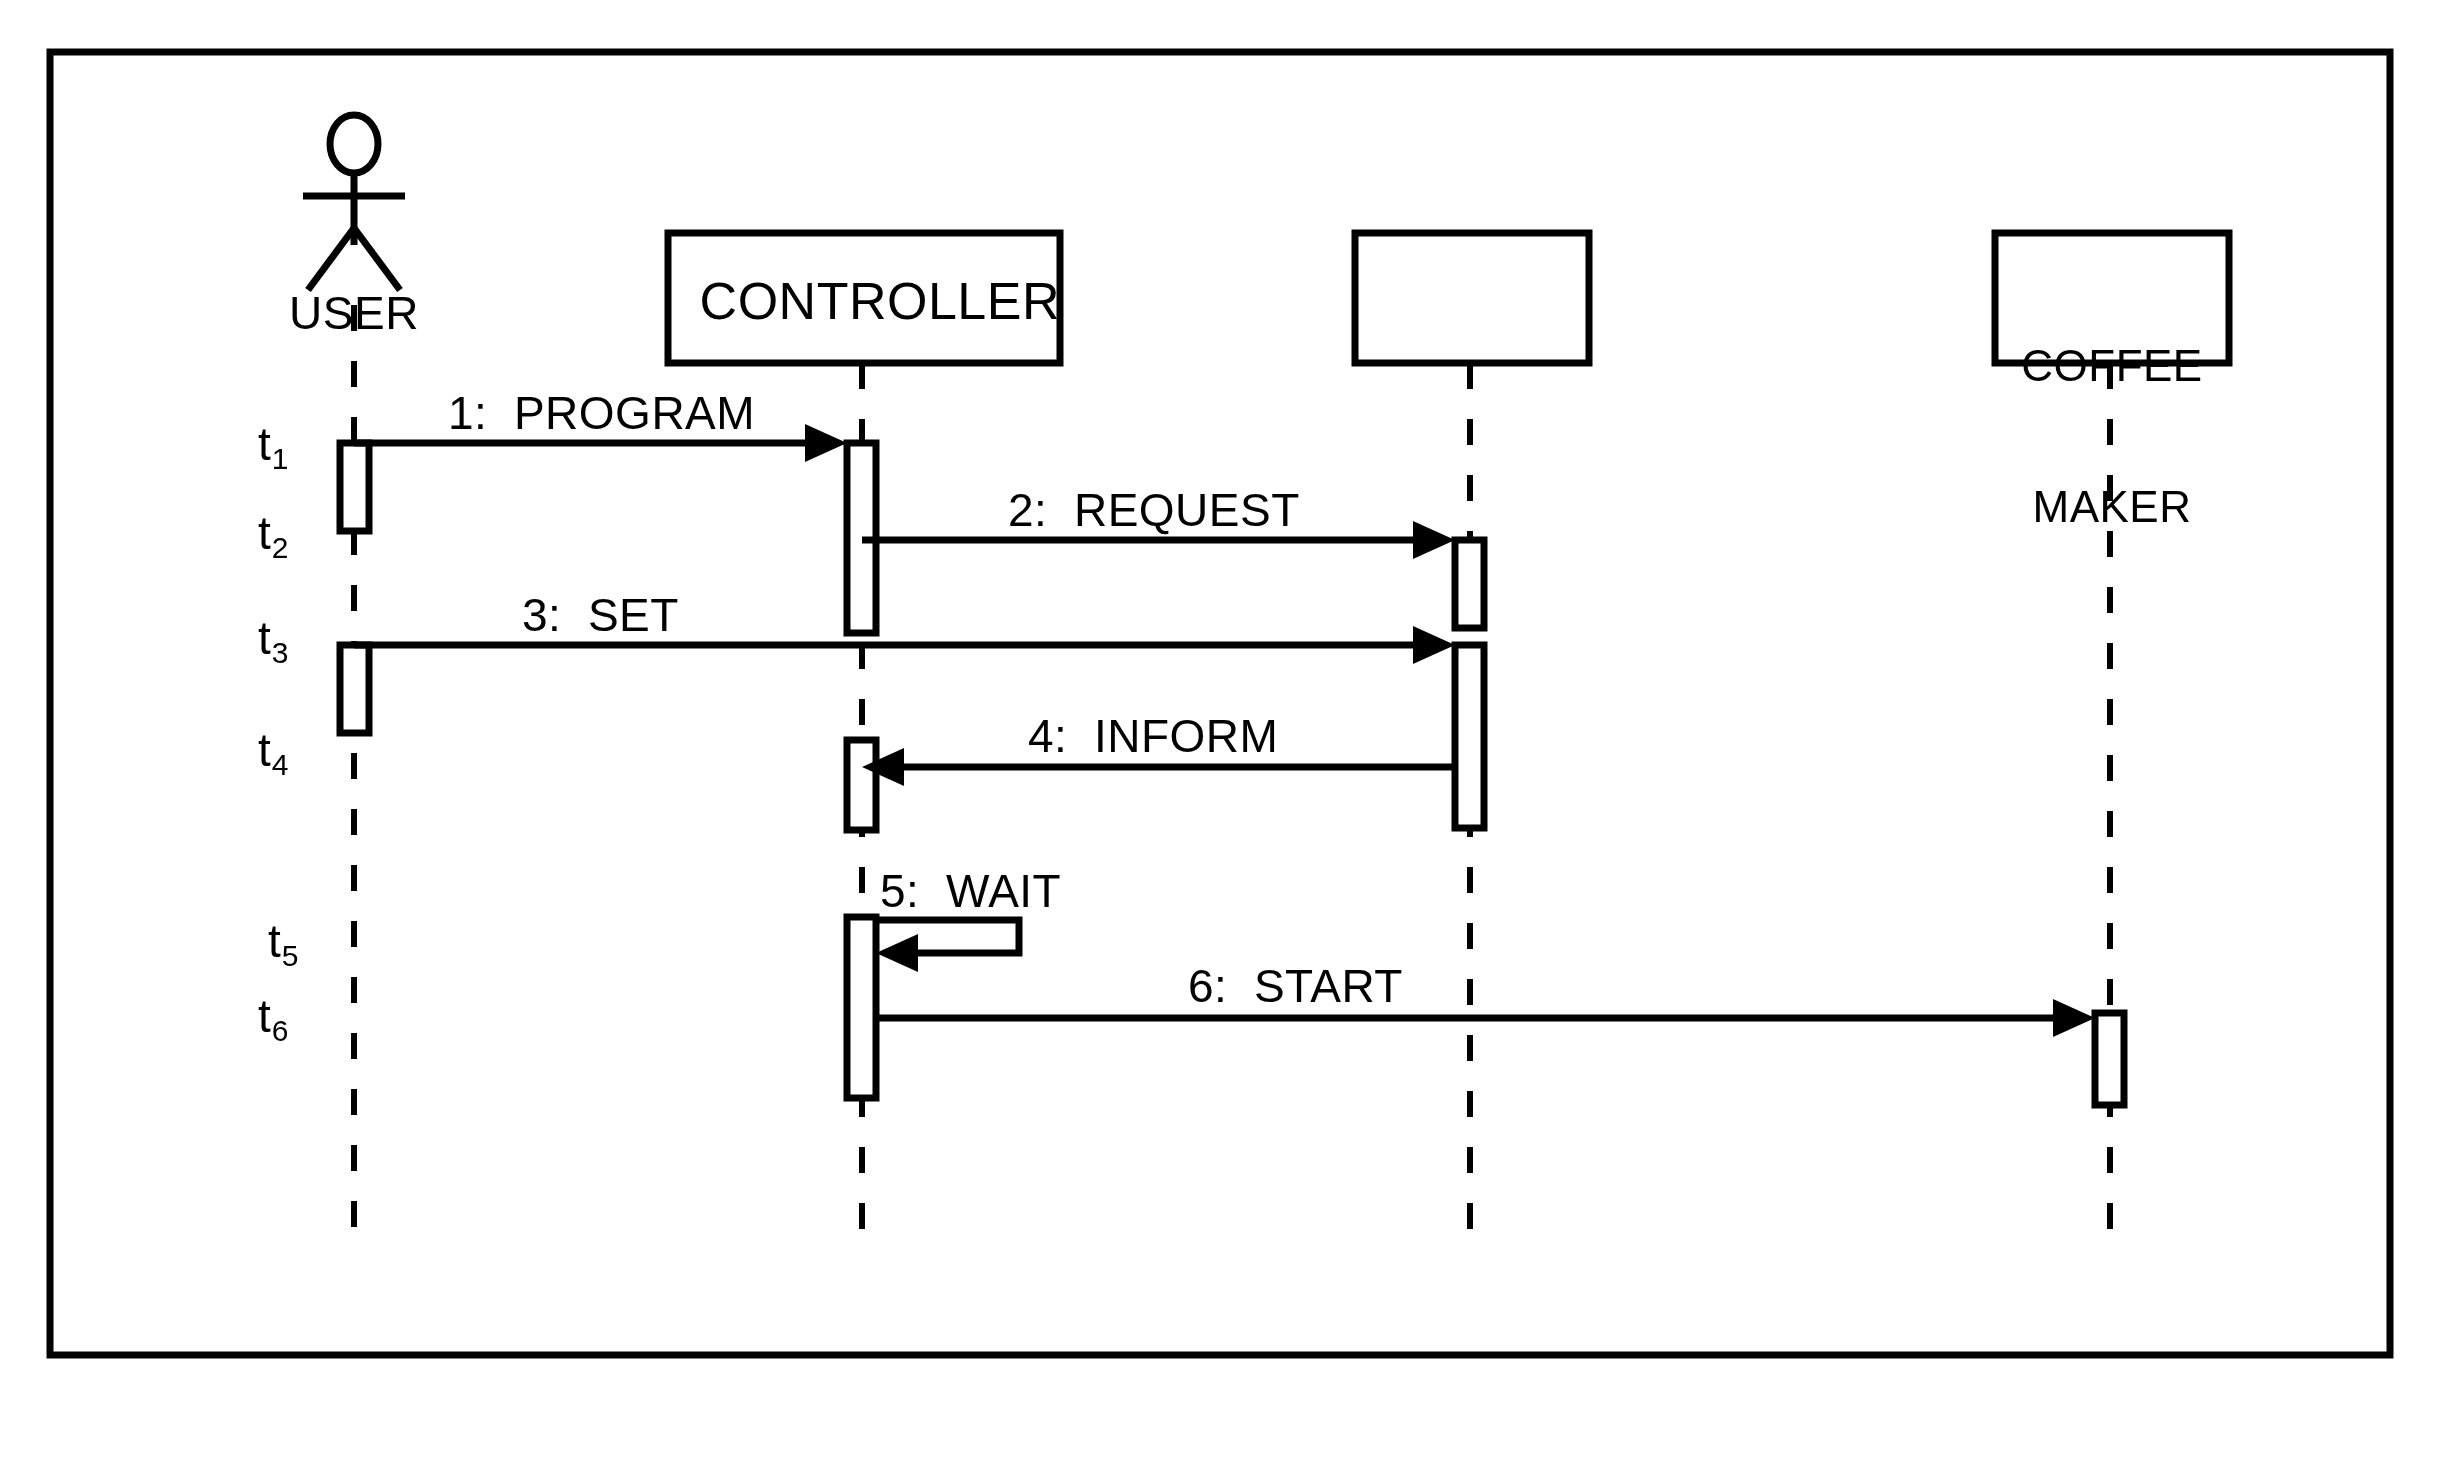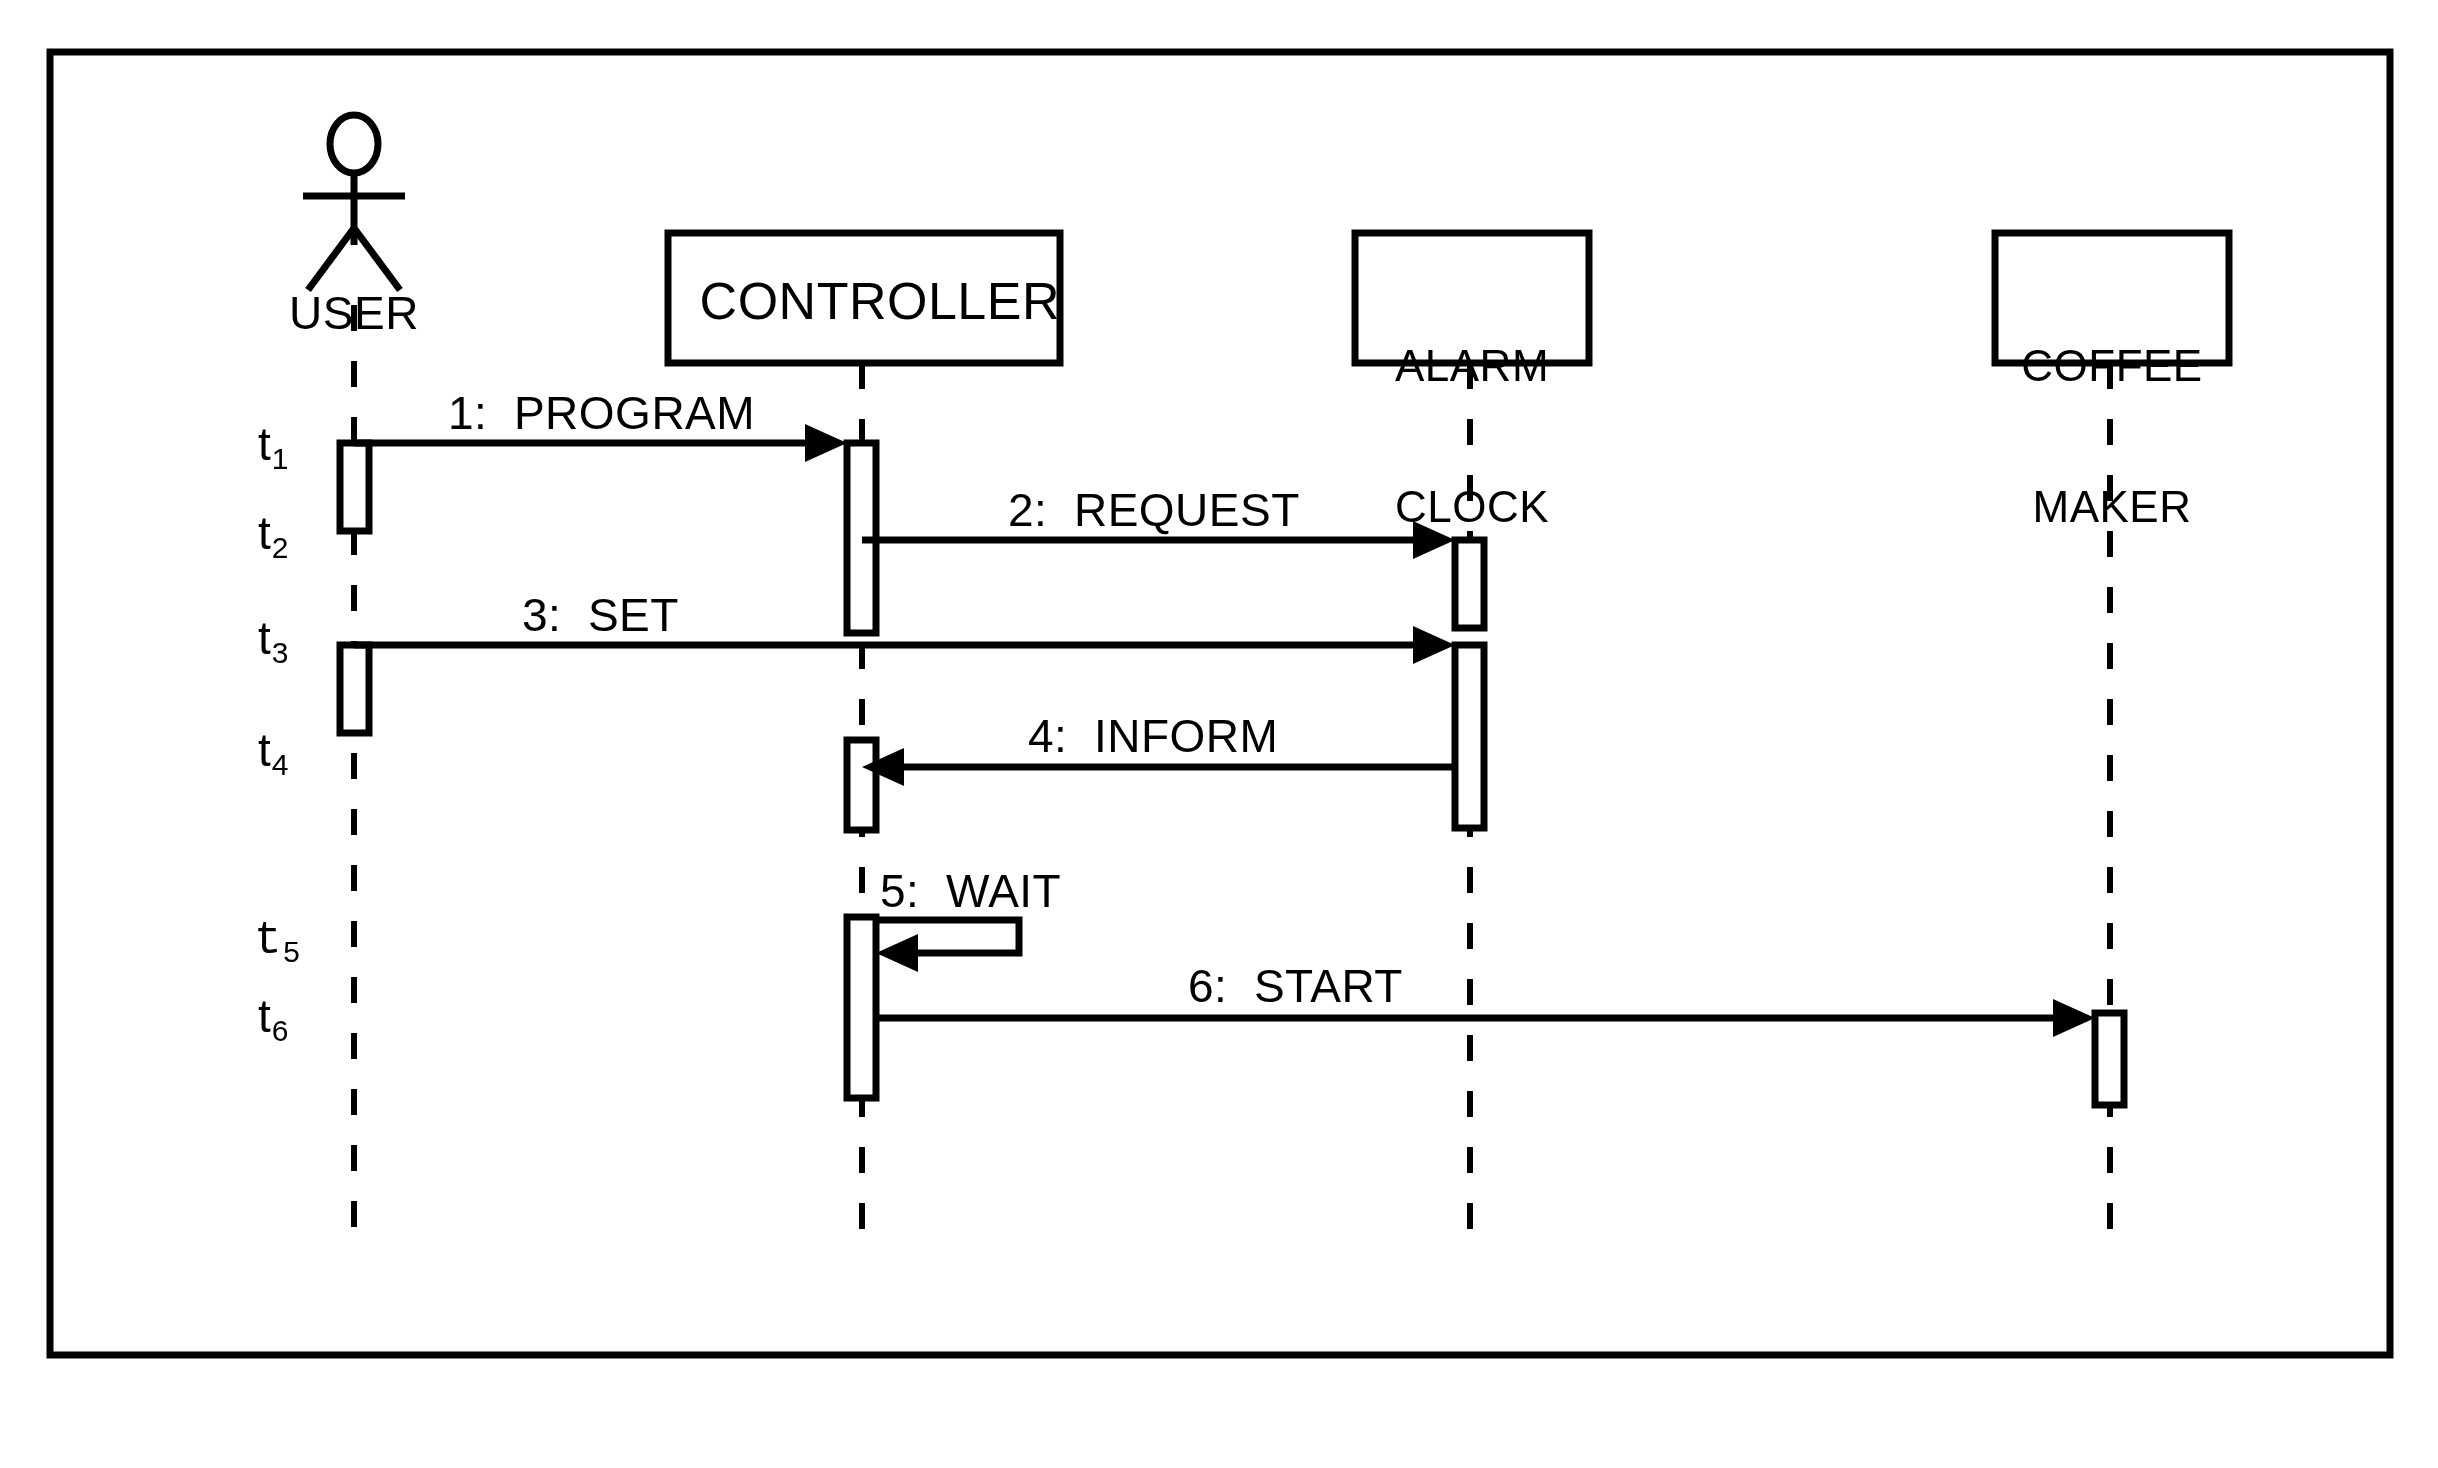--- a/index.html
+++ b/index.html
@@ -127,39 +127,35 @@
       <line x1="876" y1="1018" x2="2086" y2="1018" stroke="#000000" stroke-width="7"></line>
       <polygon points="2095,1018 2053,999 2053,1037" fill="#000000"></polygon>
     </g>
 
   </svg>
 
   <div class="lbl actor-label" style="left:254px; top:290px; width:200px;">USER</div>
 
   <div class="lbl node-label" style="left:668px; top:275px; width:392px;">CONTROLLER</div>
 
-  <div class="lbl node-label-2" style="left:1355px; top:248px; width:234px;">
-    <div>ALARM</div>
-    <div>CLOCK</div>
-  </div>
 
   <div class="lbl node-label-2" style="left:1985px; top:248px; width:254px;">
     <div>COFFEE</div>
     <div>MAKER</div>
   </div>
 
   <div class="lbl time-label" style="left:258px; top:413px;margin-top:8px;"><span>t</span><sub>1</sub></div>
 
   <div class="lbl time-label" style="left:258px; top:510px;"><span>t</span><sub>2</sub></div>
 
   <div class="lbl time-label" style="left:258px; top:615px;"><span>t</span><sub>3</sub></div>
 
   <div class="lbl time-label" style="left:258px; top:713px;margin-top:14px;"><span>t</span><sub>4</sub></div>
 
-  <div class="lbl time-label" style="left:254px; top:918px;font-family:Liberation Mono, monospace;"><span>t</span><sub>5</sub></div>
+  <div class="lbl time-label" style="left:268px; top:918px;"><span>t</span><sub>5</sub></div>
 
   <div class="lbl time-label" style="left:258px; top:993px;"><span>t</span><sub>6</sub></div>
 
   <div class="lbl msg-label" style="left:448px; top:390px;">1:  PROGRAM</div>
 
   <div class="lbl msg-label" style="left:1008px; top:487px;">2:  REQUEST</div>
 
   <div class="lbl msg-label" style="left:522px; top:592px;">3:  SET</div>
 
   <div class="lbl msg-label" style="left:1028px; top:713px;">4:  INFORM</div>

